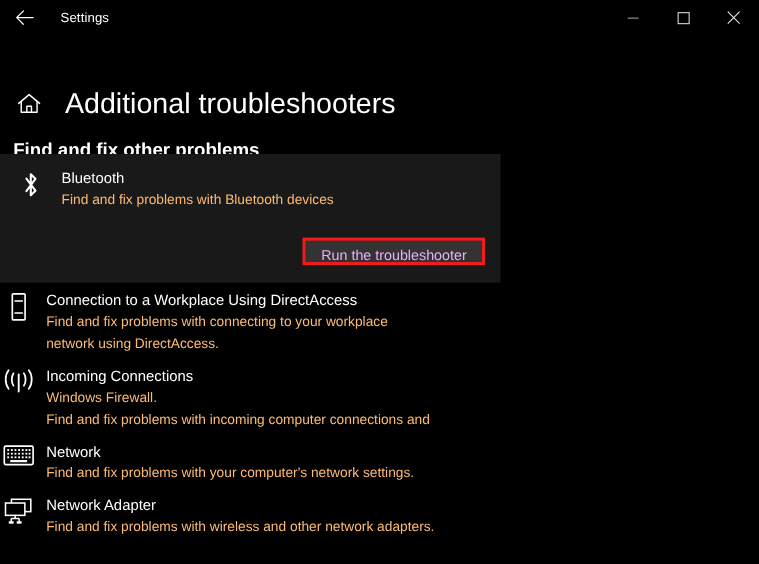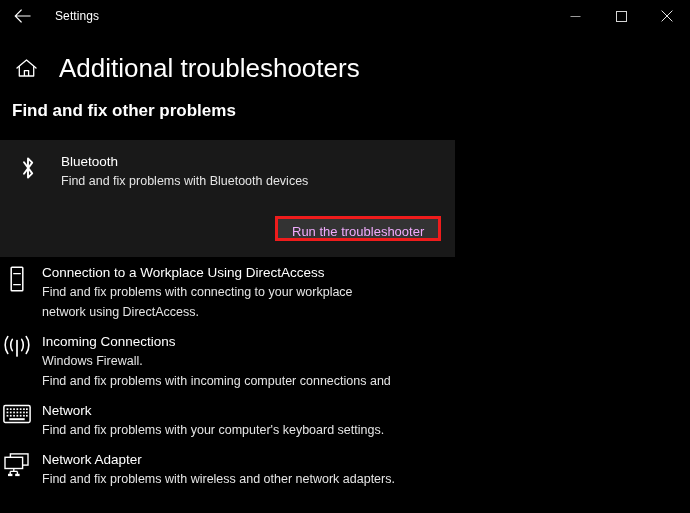--- a/index.html
+++ b/index.html
@@ -68,20 +68,21 @@
     top: 50px;
     left: 0;
     width: 690px;
   }
 
   .header-row {
     display: flex;
     align-items: center;
     height: 36px;
     padding-left: 12px;
+    margin-top: 26px;
   }
 
   .home-icon {
     width: 28px;
     height: 28px;
     display: flex;
     align-items: center;
     justify-content: center;
     flex: none;
   }
@@ -124,33 +125,33 @@
     width: 32px;
     height: 34px;
     flex: none;
     display: flex;
     align-items: flex-start;
     justify-content: center;
     padding-top: 1px;
   }
 
   .card-text {
-    margin-left: 17px;
+    margin-left: 12px;
   }
 
   .item-title {
     font-size: 13.5px;
     color: #ffffff;
     line-height: 18px;
     white-space: nowrap;
   }
 
   .item-desc {
     font-size: 12.5px;
-    color: #e5e5e5;
+    color: #fdba74;
     line-height: 19px;
     margin-top: 1px;
   }
 
   .run-button-wrap {
     position: absolute;
     left: 275px;
     top: 216px;
     border: 3px solid #ee1c1c;
     padding: 0;
@@ -328,21 +329,21 @@
           <rect x="13.5" y="10.9" width="1.7" height="1.7"></rect>
           <rect x="16.8" y="10.9" width="1.7" height="1.7"></rect>
           <rect x="20.1" y="10.9" width="1.7" height="1.7"></rect>
           <rect x="23.0" y="10.9" width="1.7" height="1.7"></rect>
           <rect x="6.3" y="14.2" width="15.4" height="2"></rect>
         </g>
       </svg>
     </span>
     <div class="list-text">
       <div class="item-title">Network</div>
-      <div class="item-desc">Find and fix problems with your computer's keyboard settings.</div>
+      <div class="item-desc">Find and fix problems with your computer's network settings.</div>
     </div>
   </div>
 
   <div class="list-item">
     <span class="list-icon">
       <svg width="28" height="24" viewBox="0 0 28 24">
         <rect x="7.4" y="0.9" width="17.6" height="11.2" fill="none" stroke="#ffffff" stroke-width="1.4"></rect>
         <rect x="2.0" y="4.3" width="17.6" height="11.2" fill="#000000" stroke="#ffffff" stroke-width="1.4"></rect>
         <path d="M10.8 15.7 L10.8 18.4 M7.2 18.4 L14.4 18.4" stroke="#ffffff" stroke-width="1.4"></path>
         <path d="M7.2 18.4 L7.2 21.2 M14.4 18.4 L14.4 21.2" stroke="#ffffff" stroke-width="1.4"></path>

